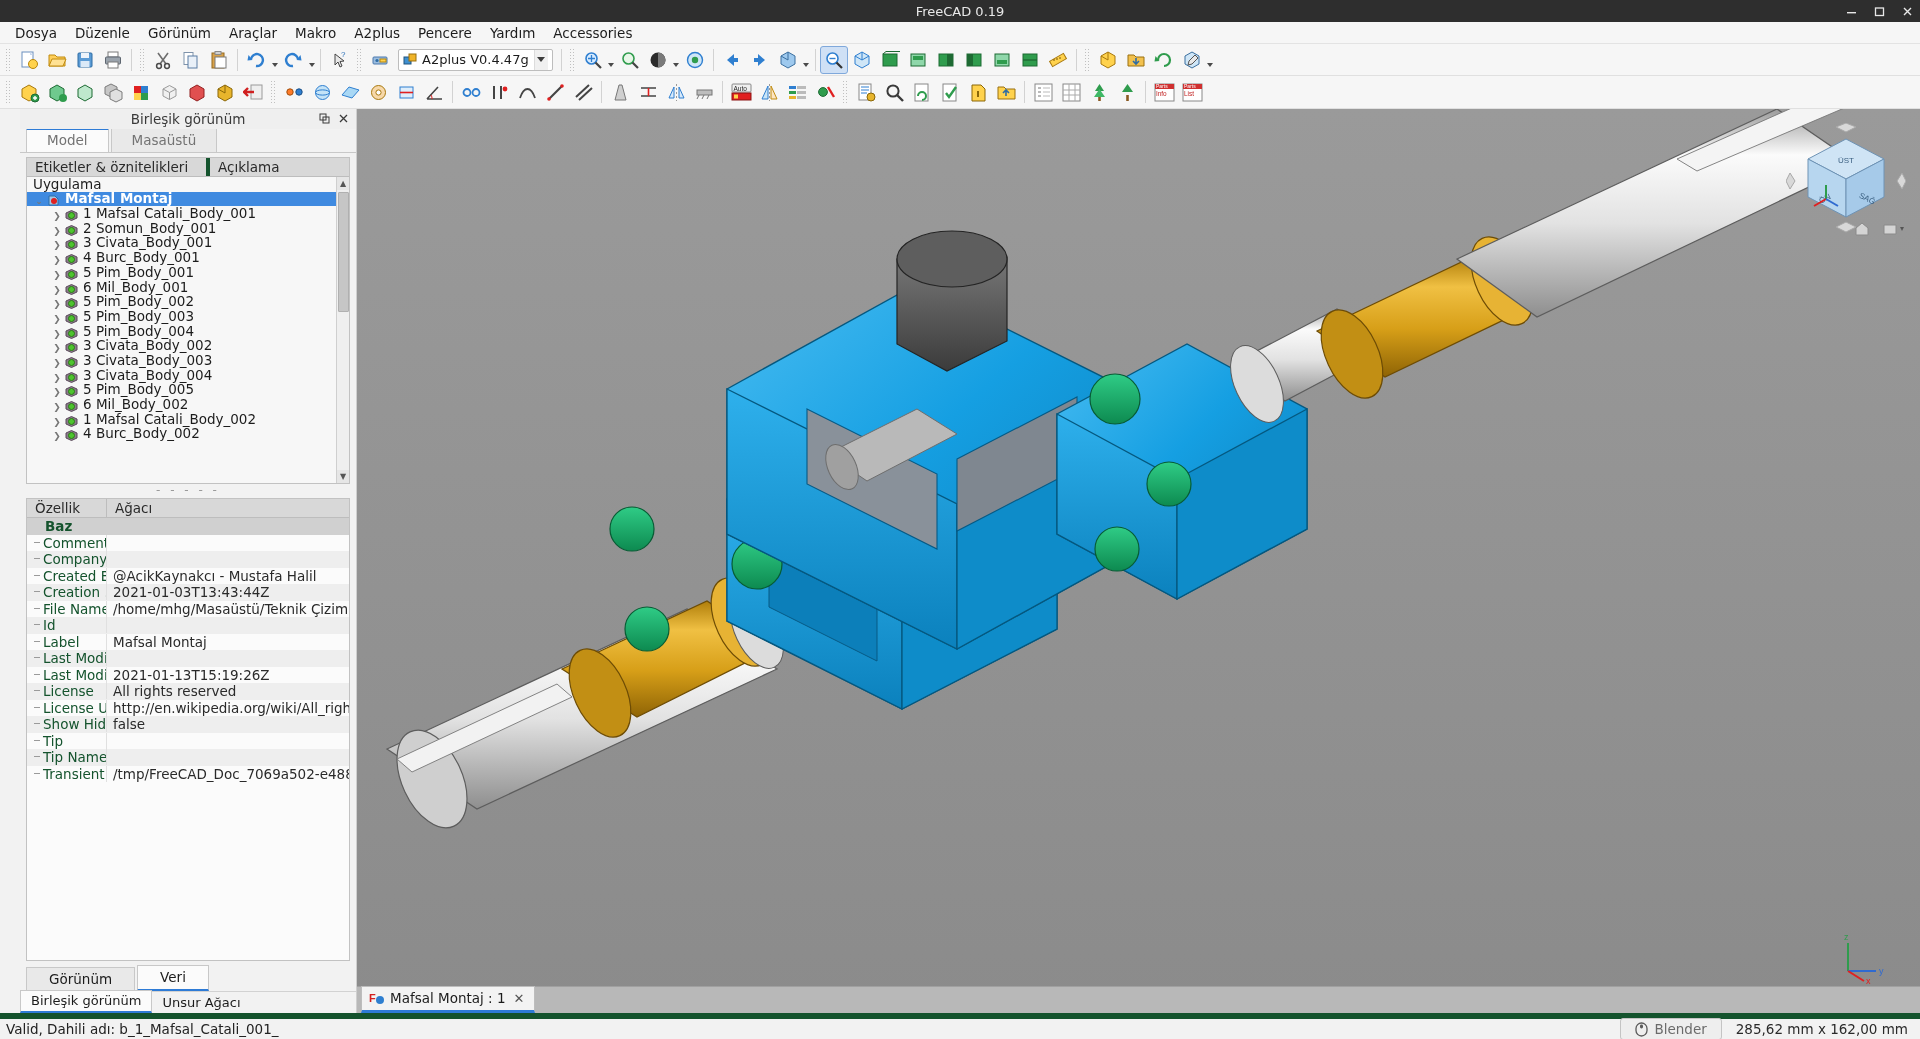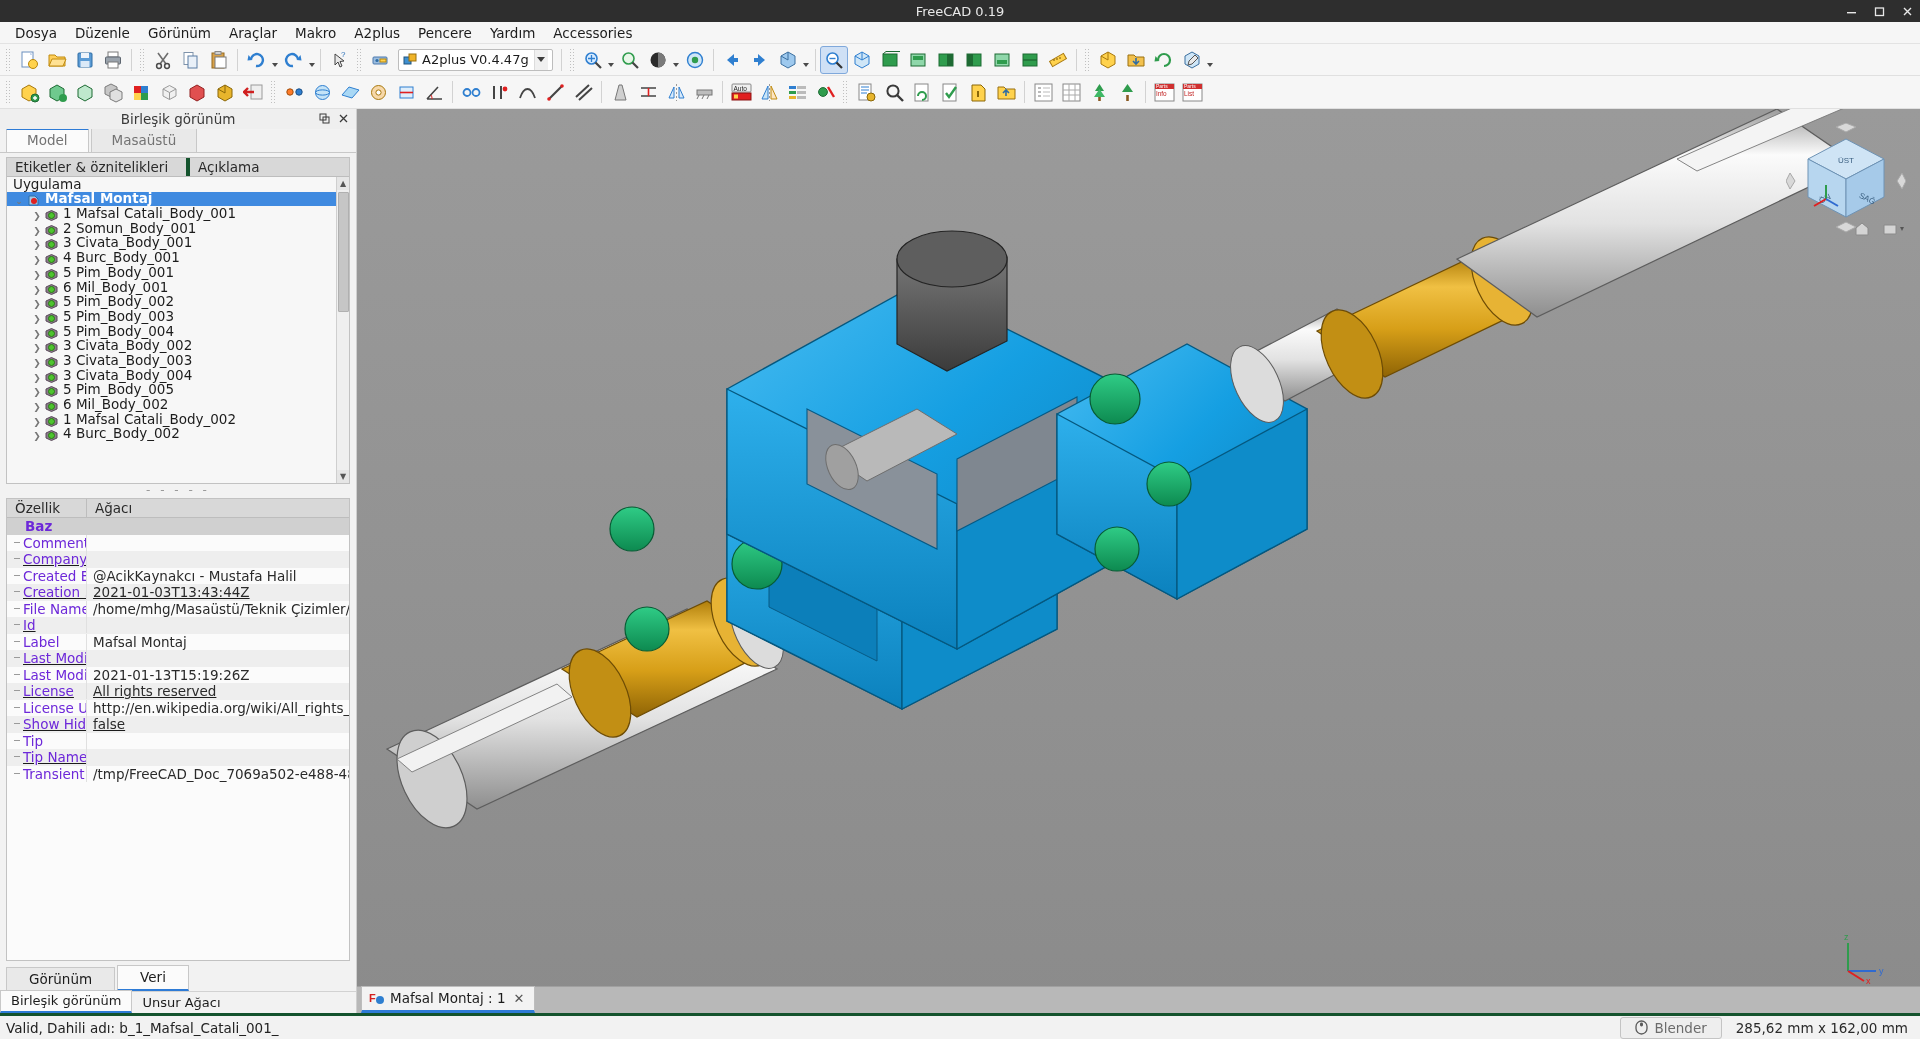--- a/index.html
+++ b/index.html
@@ -59,21 +59,21 @@
   .wbcombo .arrow{ margin-left:auto; width:14px; height:20px; display:flex; align-items:center;
     justify-content:center; border-left:1px solid #dcdcdc; background:#f0f0f0;}
   .wbcombo .arrow:after{ content:""; border-left:4px solid transparent; border-right:4px solid transparent;
     border-top:5px solid #3c3c3c; }
 
   
   #main{ display:flex; height:calc(1039px - 22px - 22px - 32px - 33px - 26px); }
 
   
   #leftdock{ width:357px; background:#f2f2f2; display:flex; flex-direction:column;
-     border-right:1px solid #cfcfcf; }
+     border-right:1px solid #cfcfcf;padding-left:20px; }
   #dockhdr{ height:20px; display:flex; align-items:center; justify-content:center;
      position:relative; color:#3a3a3a; font-size:13.5px; background:#efefef; }
   #dockhdr .dk{ position:absolute; display:flex; gap:6px; right:6px; top:3px; }
   #dockhdr .dkb{ width:13px; height:13px; display:flex; align-items:center; justify-content:center;
      color:#3a3a3a; font-size:12px; cursor:pointer; }
 
   .tabstrip{ display:flex; align-items:flex-end; height:24px; background:#f2f2f2;
      border-bottom:1px solid #c8c8c8; padding-left:6px; }
   .tab{ padding:3px 20px 4px; font-size:13.5px; color:#737373; background:#e9e9e9;
      border:1px solid #c8c8c8; border-bottom:none; margin-right:2px; cursor:default;}
@@ -102,24 +102,24 @@
 
   .splitdots{ text-align:center; color:#9a9a9a; font-size:12px; letter-spacing:3px;
      height:14px; line-height:13px; }
 
   .propwrap{ margin:0 6px; border:1px solid #c2c2c2; background:#fbfbfb; flex:1; overflow:hidden; }
   .phead{ display:flex; height:19px; background:#d8d8d8; border-bottom:1px solid #bdbdbd;
      font-size:13.5px; color:#2a2a2a; }
   .phead .c1{ width:80px; padding:1px 8px; border-right:1px solid #bdbdbd; }
   .phead .c2{ flex:1; padding:1px 8px; }
   .prow{ height:16.5px; display:flex; align-items:center; font-size:13.5px; }
-  .prow.alt{ background:#eeeeee;text-decoration:underline; }
+  .prow.alt{ background:#eeeeee; }
   .prow.group{ background:#d0d0d0; font-weight:bold; color:#333; }
   .prow .pk{ width:80px; padding-left:16px; border-right:1px solid #e0e0e0; overflow:hidden;
-     white-space:nowrap; position:relative; color:#6d28d9;}
+     white-space:nowrap; position:relative; color:#14532d;}
   .prow.group .pk{ padding-left:18px; border-right:none; width:100%; }
   .prow .pk .dash{ position:absolute; left:7px; top:7px; width:6px; height:1px; background:#9a9a9a; }
   .prow .pv{ flex:1; padding-left:6px; overflow:hidden; white-space:nowrap; color:#2a2a2a; }
 
   .bottomtabs{ display:flex; align-items:flex-end; height:26px; padding-left:6px; margin-top:4px;}
   .btab{ padding:3px 22px 4px; font-size:13.5px; background:#e9e9e9; border:1px solid #c8c8c8;
      border-bottom:none; margin-right:2px; cursor:default; }
   .btab.sel{ background:#fbfbfb; border-bottom:2px solid #2e7bd6; }
 
   .dockbottomtabs{ display:flex; align-items:flex-end; height:22px; border-top:1px solid #d2d2d2; }
@@ -134,21 +134,21 @@
   #axiscross{ position:absolute; right:30px; bottom:28px; width:56px; height:56px; }
   #viewtabs{ position:absolute; left:0; right:0; bottom:0; height:27px;
      background:#b8b8b8; display:flex; align-items:flex-end; padding-left:4px;
      border-top:1px solid #a0a0a0;}
   .vtab{ display:flex; align-items:center; gap:6px; background:#f3f3f3; padding:3px 8px 4px 7px;
      border:1px solid #bdbdbd; border-bottom:3px solid #2e7bd6; font-size:13.5px; cursor:default;}
   .vtab .x{ color:#555; font-size:13px; padding:0 2px; cursor:pointer;}
 
   
   #statusbar{ height:26px; background:#f2f2f2; display:flex; align-items:center;
-     border-top:3px solid #14532d; font-size:13.5px; color:#222; padding:0 6px; }
+     border-top:6px solid #14532d; font-size:13.5px; color:#222; padding:0 6px; }
   #statusbar .blenderbtn{ margin-left:auto; display:flex; align-items:center; gap:6px;
      border:1px solid #c4c4c4; background:#eeeeee; border-radius:3px; padding:2px 14px;
      color:#6b6b6b; cursor:default; }
   #statusbar .dims{ margin-left:14px; margin-right:6px; color:#2a2a2a; }
 </style>
 </head>
 <body>
 
 <div id="titlebar">
   <span>FreeCAD 0.19</span>

